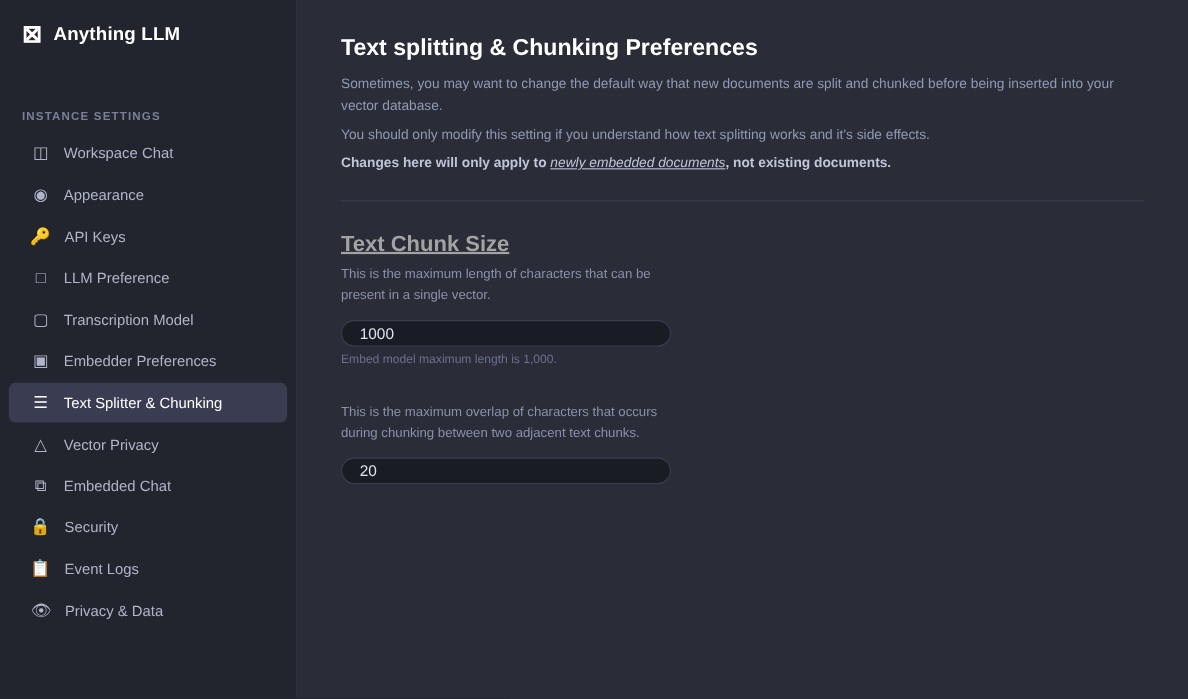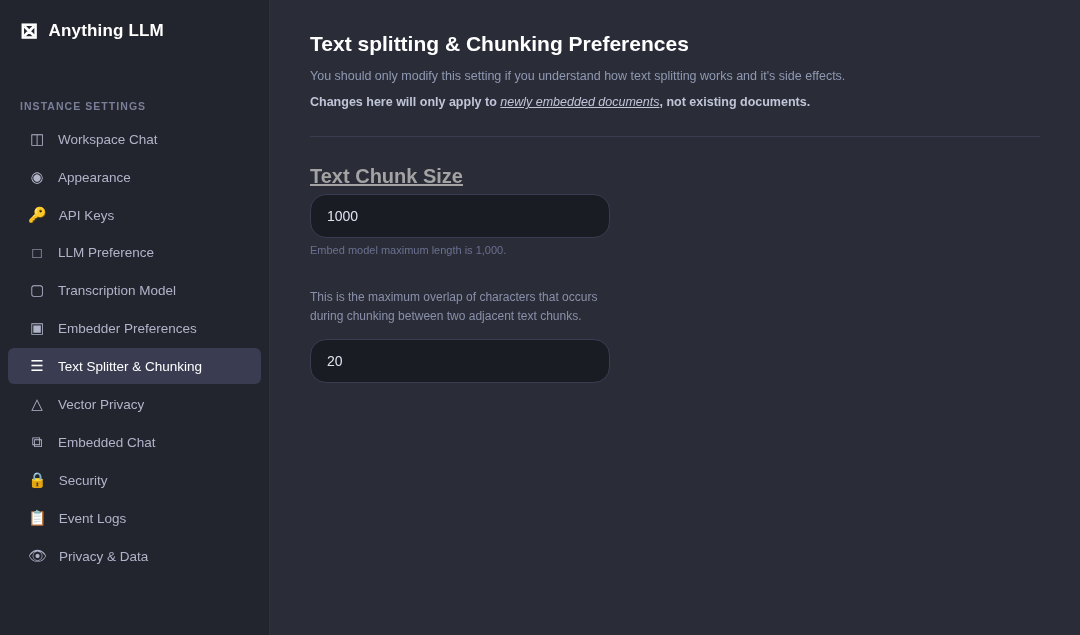--- a/index.html
+++ b/index.html
@@ -128,21 +128,21 @@
       font-size: 12px;
       color: #8a90a9;
       margin-bottom: 14px;
       line-height: 1.55;
       max-width: 320px;
     }
     .input-field {
       background: #1a1c24;
       border: 1.5px solid #3a3d52;
       border-radius: 16px;
-      padding: 13px 16px;
+      padding: 3px 16px;
       font-size: 14px;
       color: #e0e2ef;
       width: 300px;
       outline: none;
       display: block;
     }
     .input-hint {
       font-size: 11px;
       color: #6b7090;
       margin-top: 6px;
@@ -203,28 +203,30 @@
     <span>Event Logs</span>
   </div>
   <div class="sidebar-item">
     <span class="icon">👁</span>
     <span>Privacy &amp; Data</span>
   </div>
 </nav>
 
 <main class="main">
   <h1 class="page-title">Text splitting &amp; Chunking Preferences</h1>
+  <p class="page-desc">Sometimes, you may want to change the default way that new documents are split and chunked before being inserted into your vector database.</p>
   <p class="page-desc">You should only modify this setting if you understand how text splitting works and it's side effects.</p>
   <p class="page-desc-bold">
     <span>Changes here will only apply to </span><em>newly embedded documents</em><span>, not existing documents.</span>
   </p>
   <hr class="divider">
 
   <div class="section-block">
     <div class="section-title">Text Chunk Size</div>
+    <div class="section-desc">This is the maximum length of characters that can be present in a single vector.</div>
     <input class="input-field" type="text" value="1000" style="">
     <div class="input-hint">Embed model maximum length is 1,000.</div>
   </div>
 
   <div class="section-block">
     <div class="section-desc">This is the maximum overlap of characters that occurs during chunking between two adjacent text chunks.</div>
     <input class="input-field" type="text" value="20" style="">
   </div>
 </main>
 

